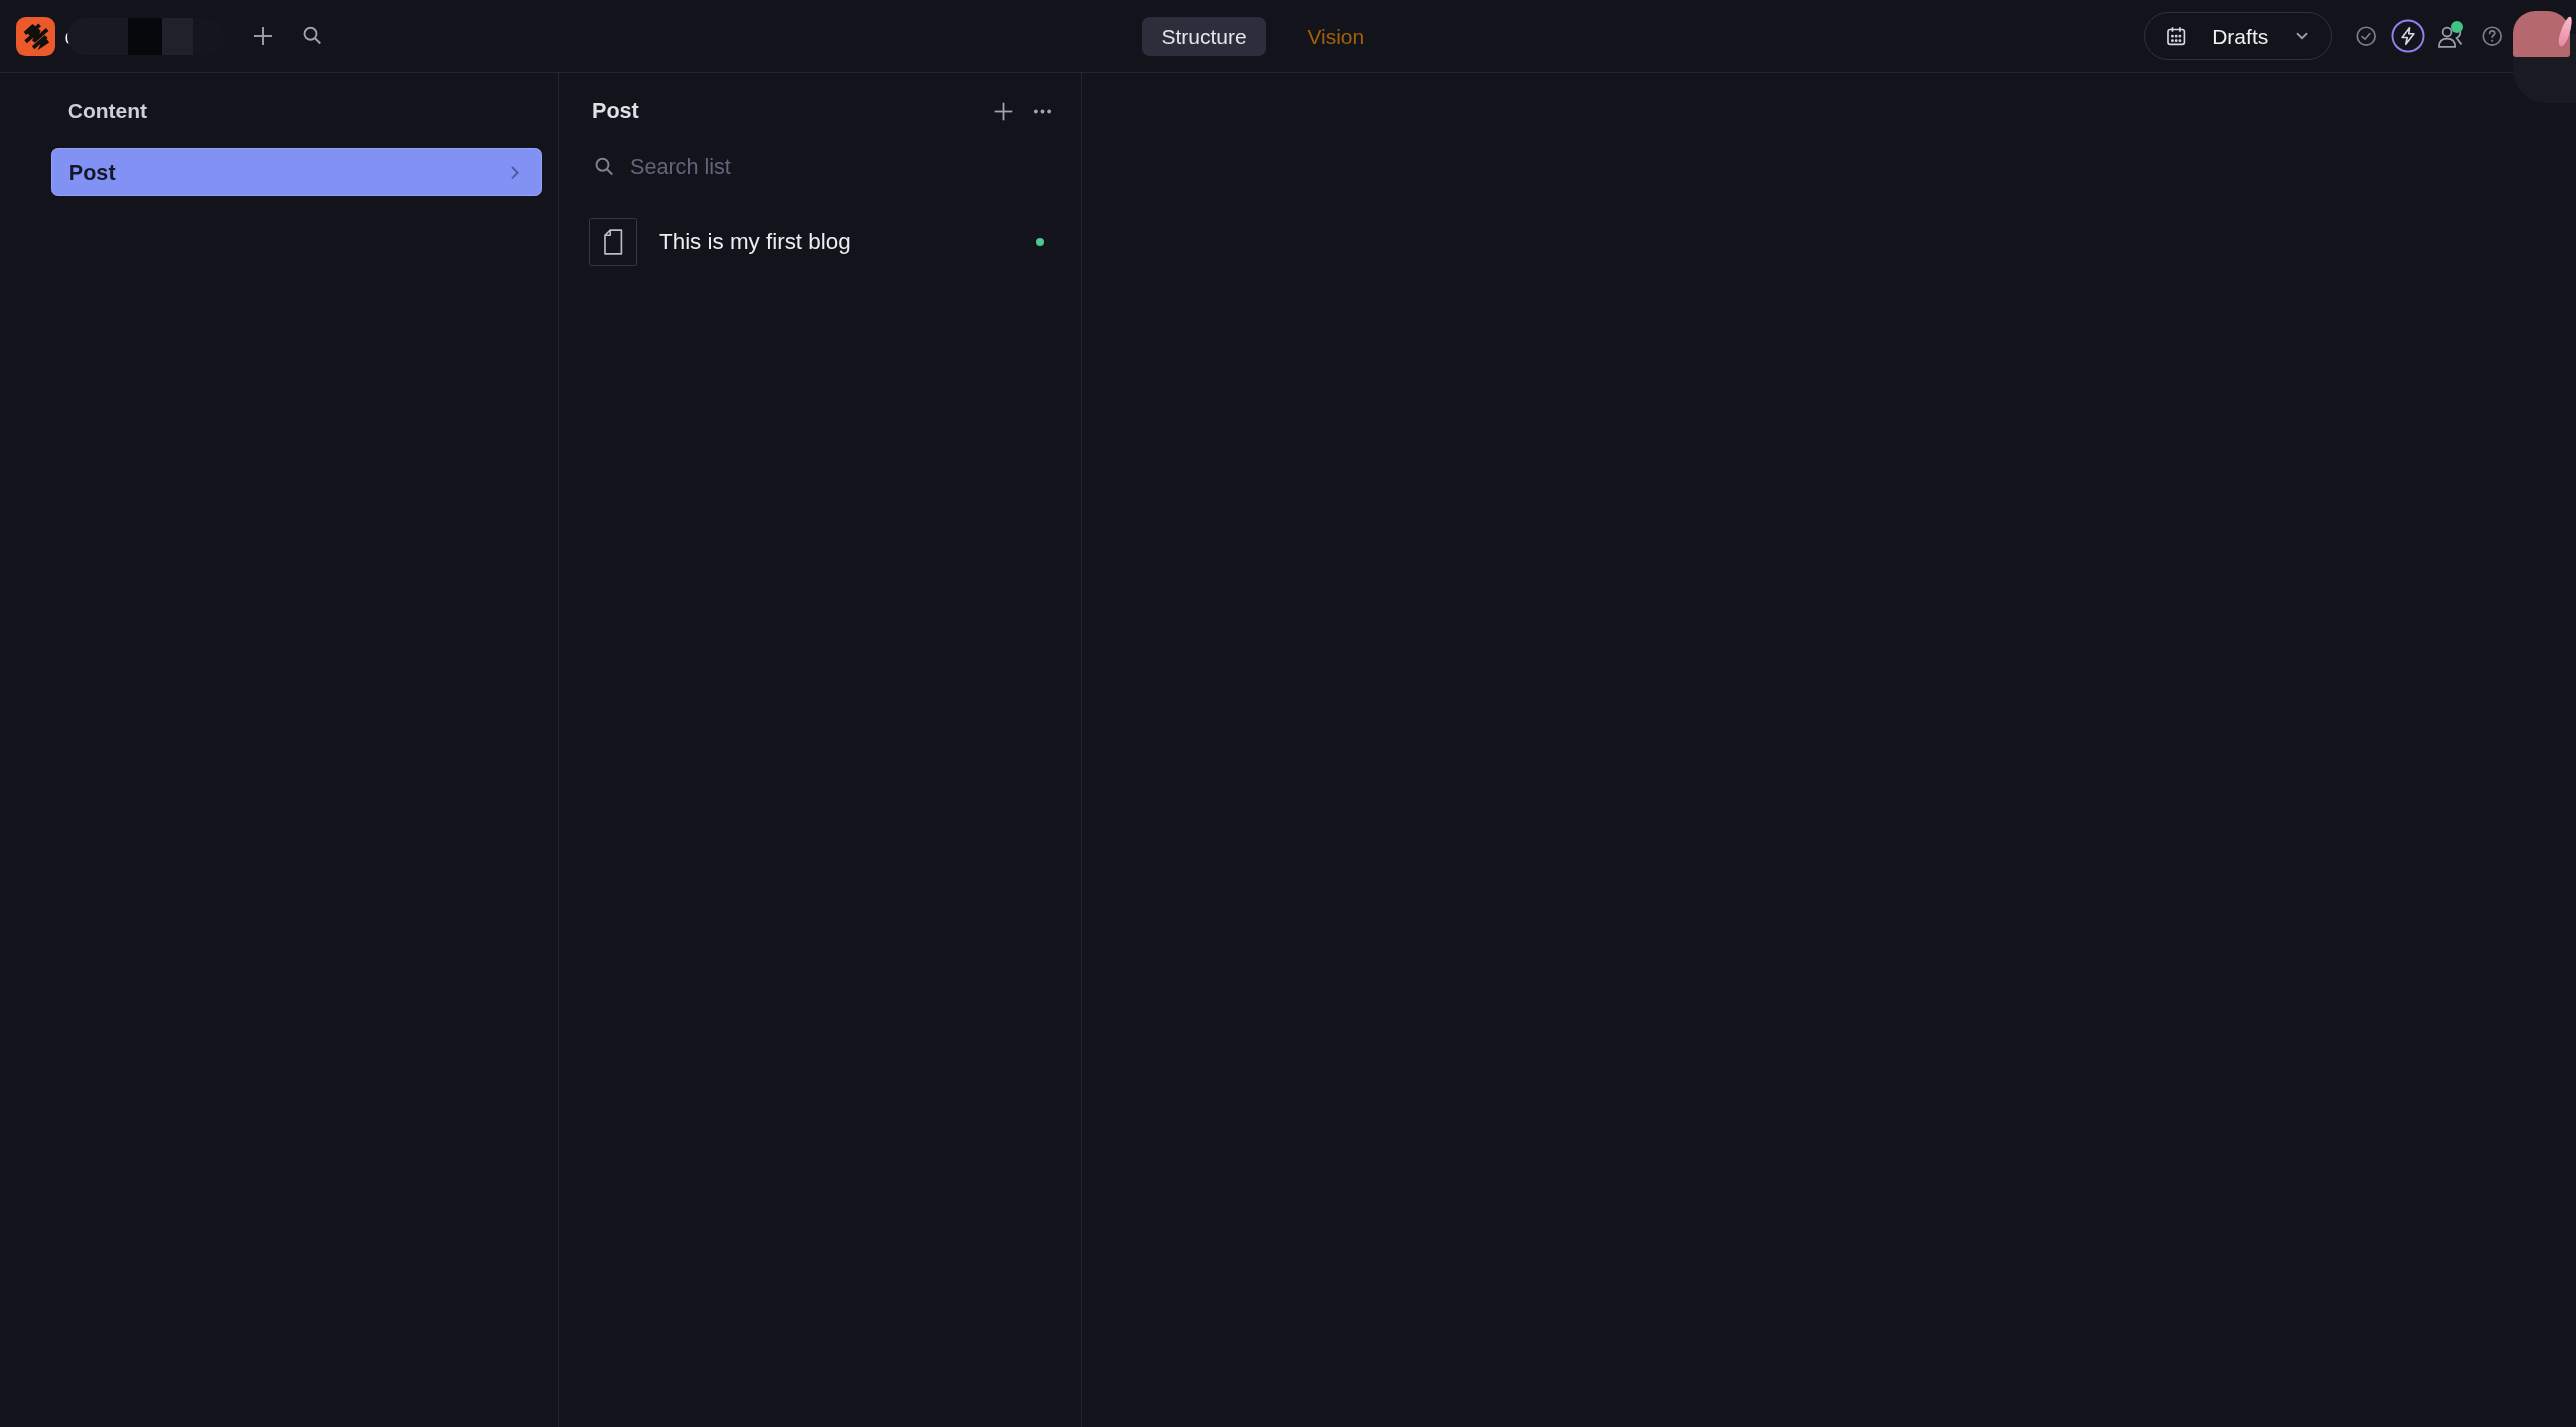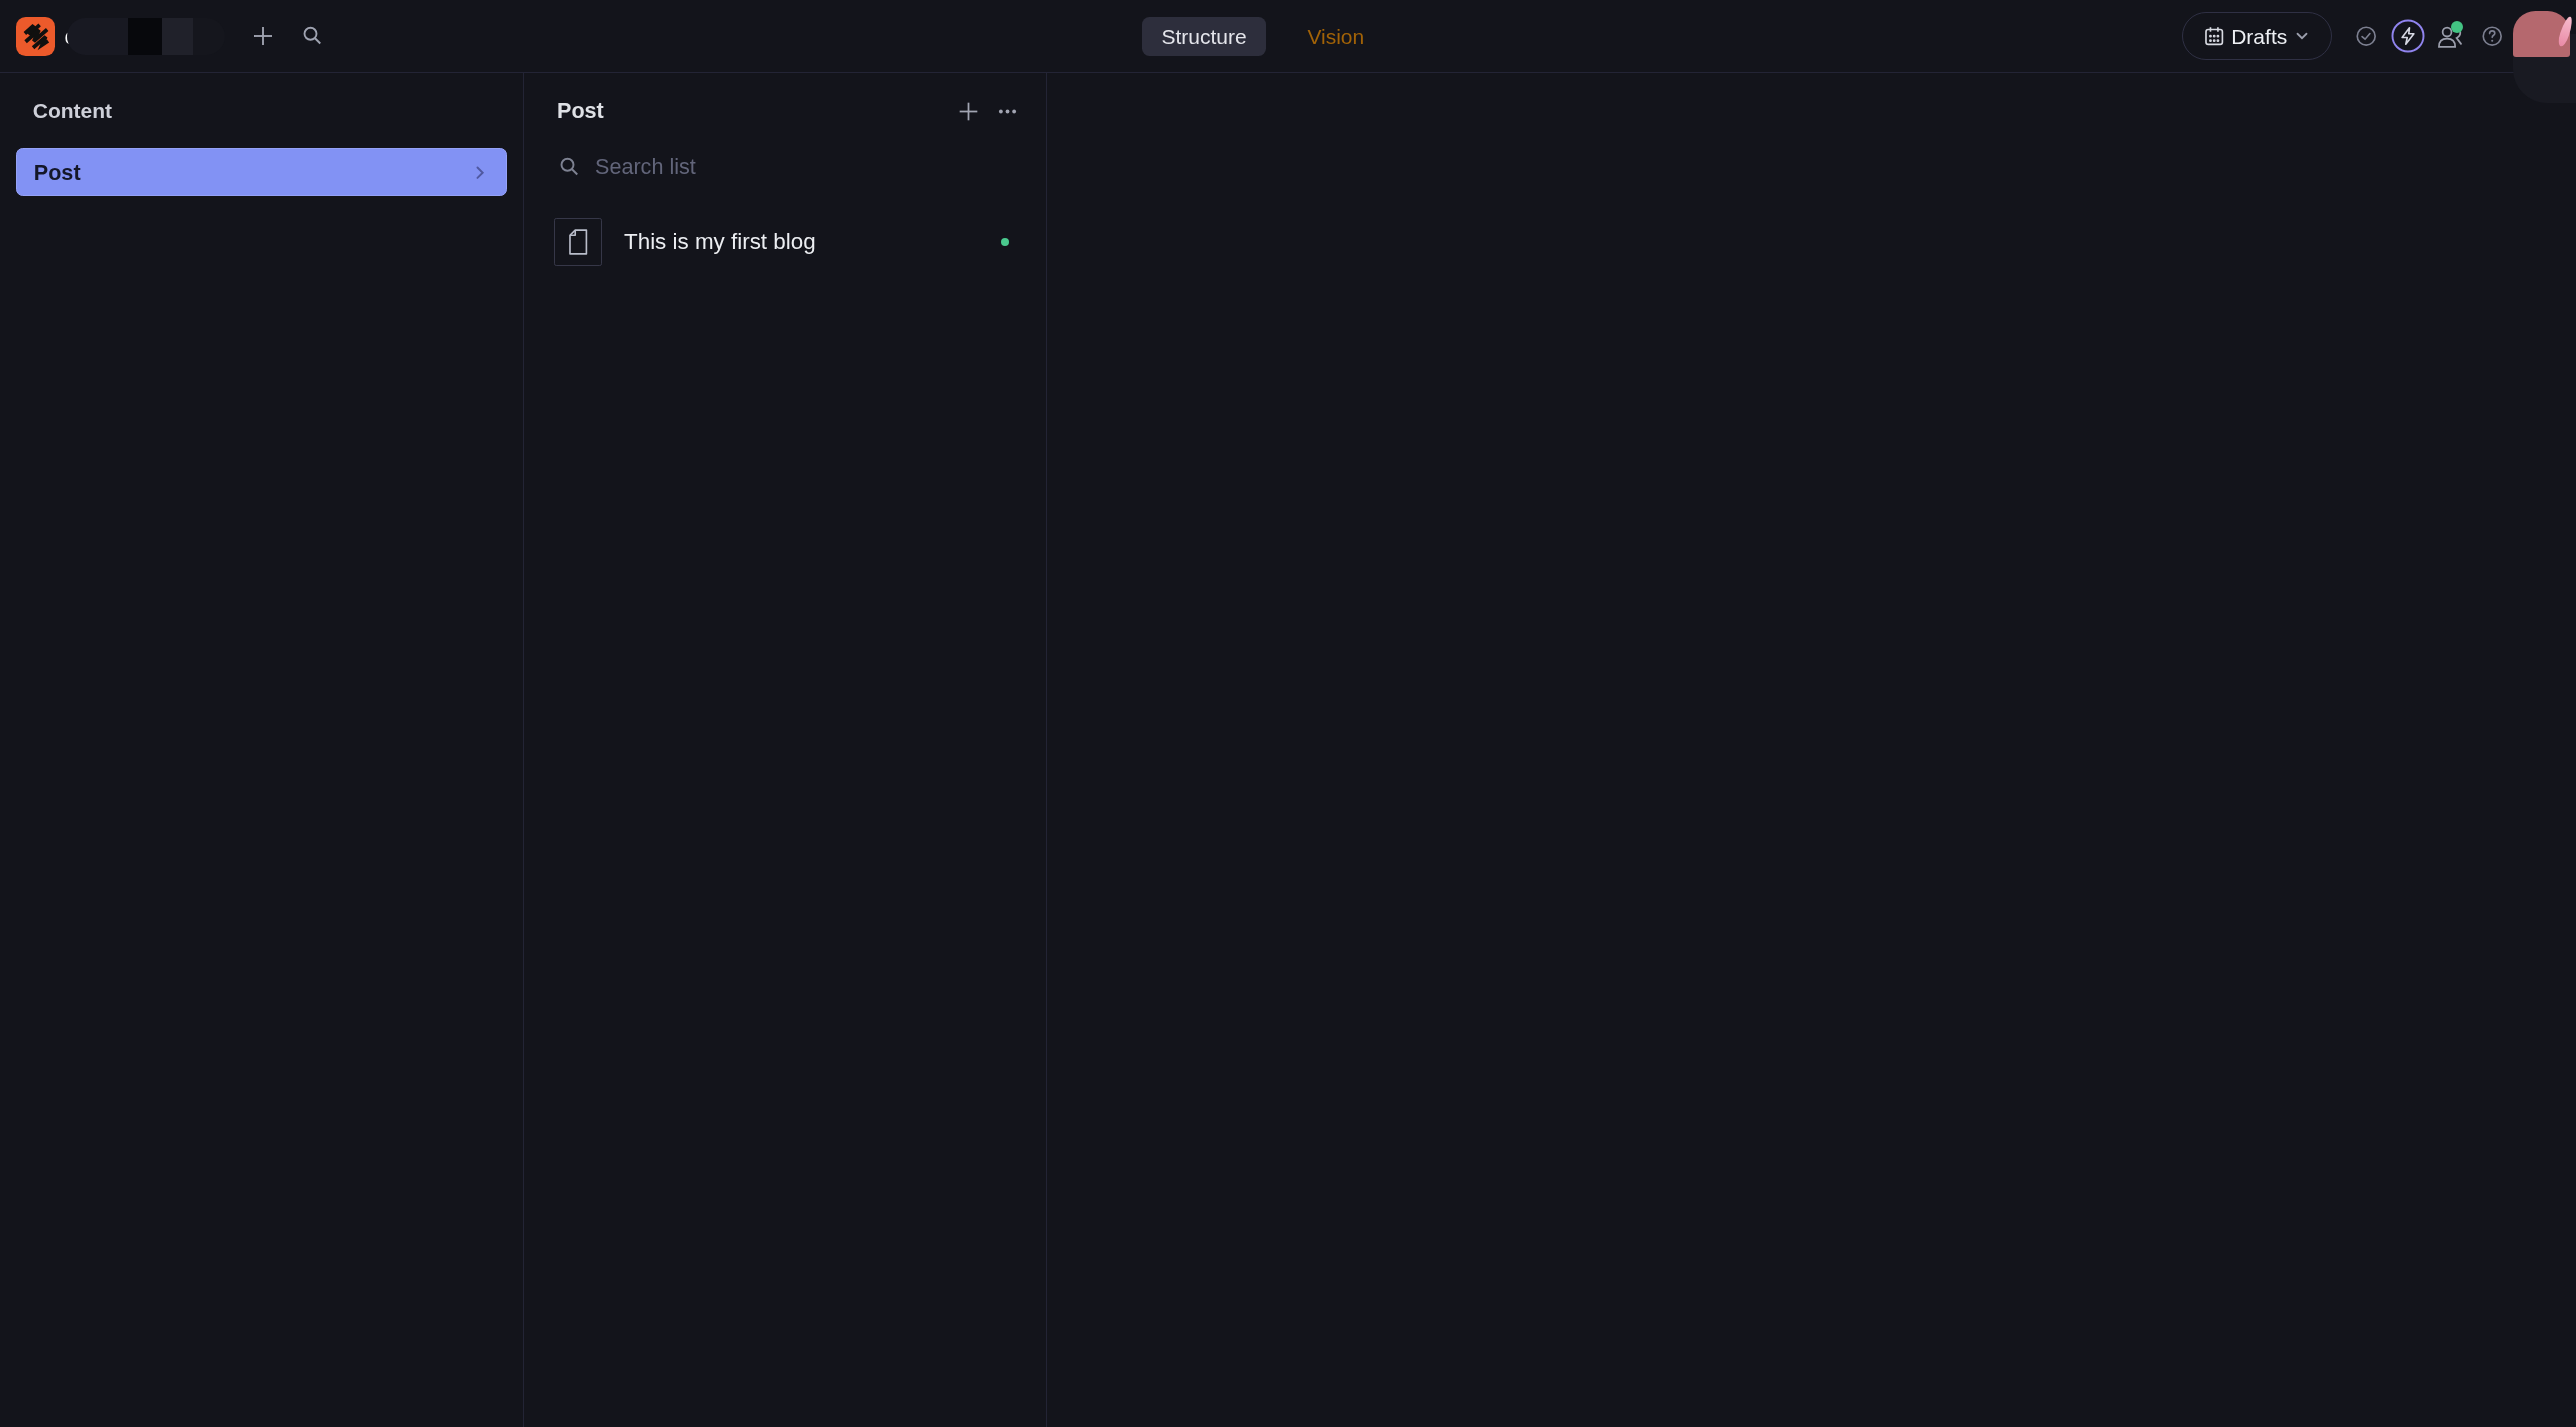--- a/index.html
+++ b/index.html
@@ -80,21 +80,21 @@
   .tb-right {
     margin-left: auto;
     display: flex; align-items: center;
     height: 72px;
   }
   .perspective {
     height: 48px;
     border: 1.5px solid #2f3044;
     border-radius: 25px;
     background: transparent; cursor: pointer;
-    display: flex; align-items: center; gap: 6px;
+    display: flex; align-items: center; gap: 25px;
     padding: 0 19.4px;
     margin-right: 13.4px;
     font-family: "Liberation Sans", sans-serif;
   }
   .perspective .plabel {
     font-size: 21px; font-weight: 500; color: #eef0f4; line-height: 1;
   }
   .roundbtn {
     width: 42px; height: 42px;
     display: flex; align-items: center; justify-content: center;
@@ -124,20 +124,21 @@
     width: 9px; height: 31px;
     background: linear-gradient(#f7bccd, #e98aa6);
     border-radius: 50% 50% 50% 50% / 60% 60% 40% 40%;
     transform: rotate(18deg);
   }
 
   
   .main {
     display: flex;
     height: 1354px;
+    padding-left: 35px;
   }
   .pane-content {
     width: 524px;
     border-right: 1.5px solid #232435;
     padding: 27px 16.4px 0 16.4px;
     background: #13141b;
   }
   .pane-title {
     font-size: 21px; font-weight: 700; color: #ced0d9;
     line-height: 22.4px;

